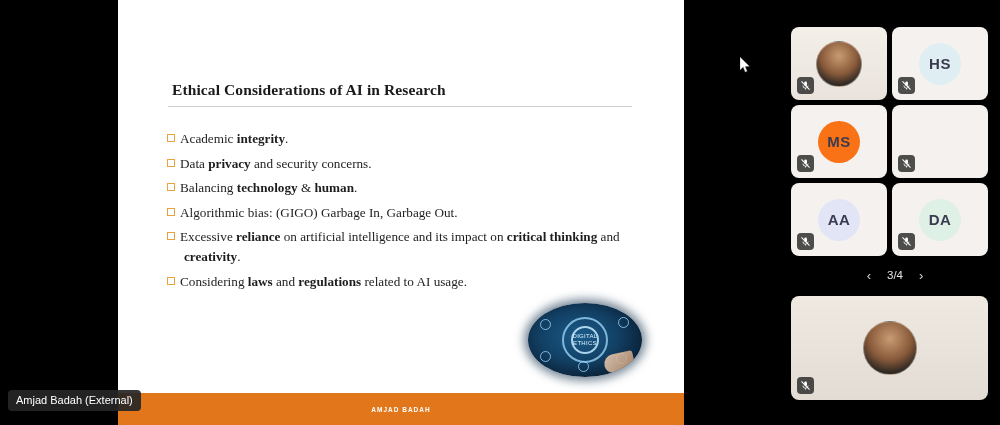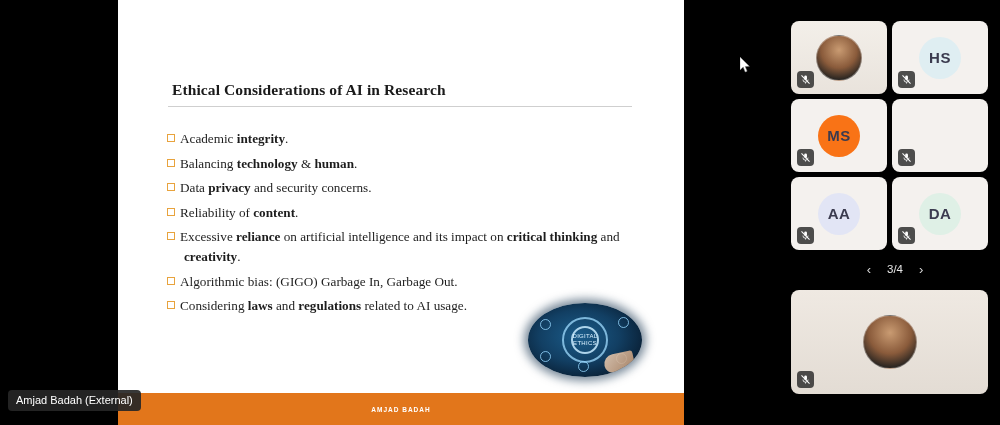--- a/index.html
+++ b/index.html
@@ -164,21 +164,21 @@
     width: 11px; height: 16px;
     z-index: 6;
   }
 
   
   .rail {
     position: relative;
     width: 210px; height: 423px;
     background: #000;
     flex: 0 0 210px;
-    padding: 21px 0 0 0;
+    padding: 27px 0 0 0;
   }
   .tile-grid {
     display: grid;
     grid-template-columns: 96px 96px;
     grid-auto-rows: 73px;
     gap: 5px;
     margin-left: 1px;
   }
   .tile {
     position: relative;
@@ -258,25 +258,24 @@
   <div class="stage">
 
     <div class="slide-frame">
       <div class="slide-inner">
 
         <div class="slide-title">Ethical Considerations of AI in Research</div>
         <div class="title-rule"></div>
 
         <div class="bullets">
             <div class="bullet"><span class="sq"></span><span>Academic </span><b>integrity</b><span>.</span></div>
+            <div class="bullet"><span class="sq"></span><span>Data </span><b>privacy</b><span> and security concerns.</span></div>
             <div class="bullet"><span class="sq"></span><span>Balancing </span><b>technology</b><span> &amp; </span><b>human</b><span>.</span></div>
-            <div class="bullet"><span class="sq"></span><span>Data </span><b>privacy</b><span> and security concerns.</span></div>
-            <div class="bullet"><span class="sq"></span><span>Reliability of </span><b>content</b><span>.</span></div>
+            <div class="bullet"><span class="sq"></span><span>Algorithmic bias: (GIGO) Garbage In, Garbage Out.</span></div>
             <div class="bullet"><span class="sq"></span><span>Excessive </span><b>reliance</b><span> on artificial intelligence and its impact on </span><b>critical thinking</b><span> and</span><span class="cont"><b>creativity</b><span>.</span></span></div>
-            <div class="bullet"><span class="sq"></span><span>Algorithmic bias: (GIGO) Garbage In, Garbage Out.</span></div>
             <div class="bullet"><span class="sq"></span><span>Considering </span><b>laws</b><span> and </span><b>regulations</b><span> related to AI usage.</span></div>
           </div>
 
         <div class="slide-graphic">
           <div class="ring"></div>
           <div class="ring inner"></div>
           <div class="node n1"></div>
           <div class="node n2"></div>
           <div class="node n3"></div>
           <div class="node n4"></div>

